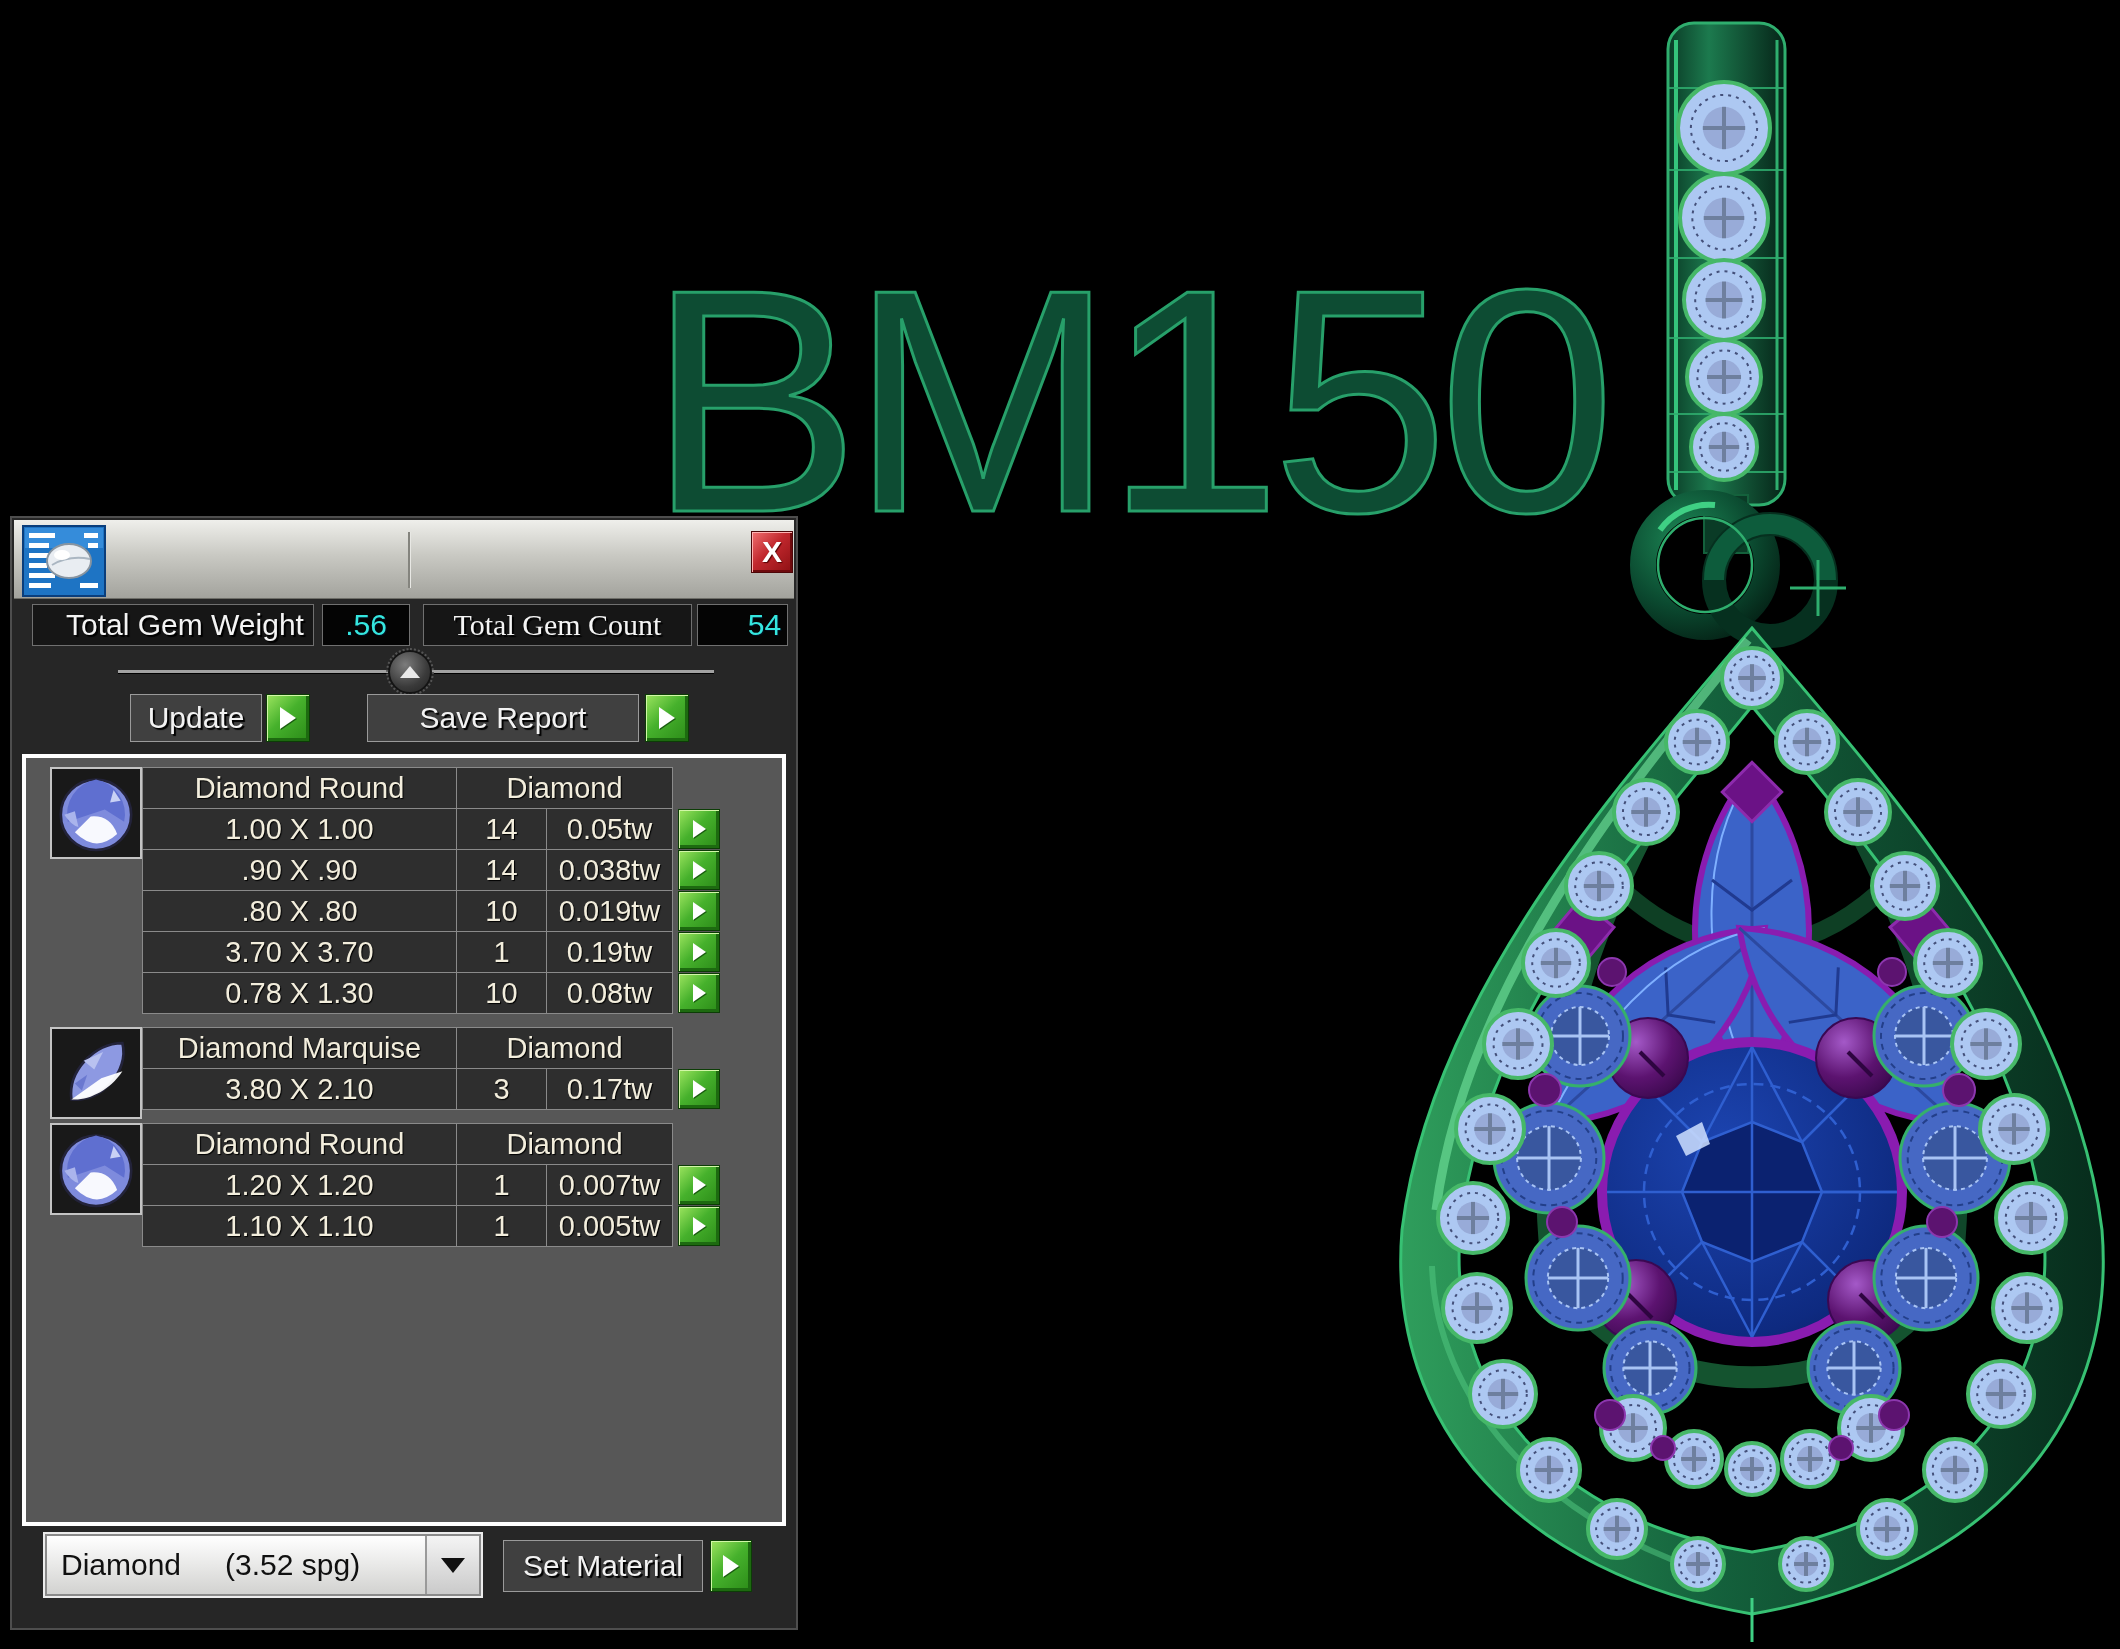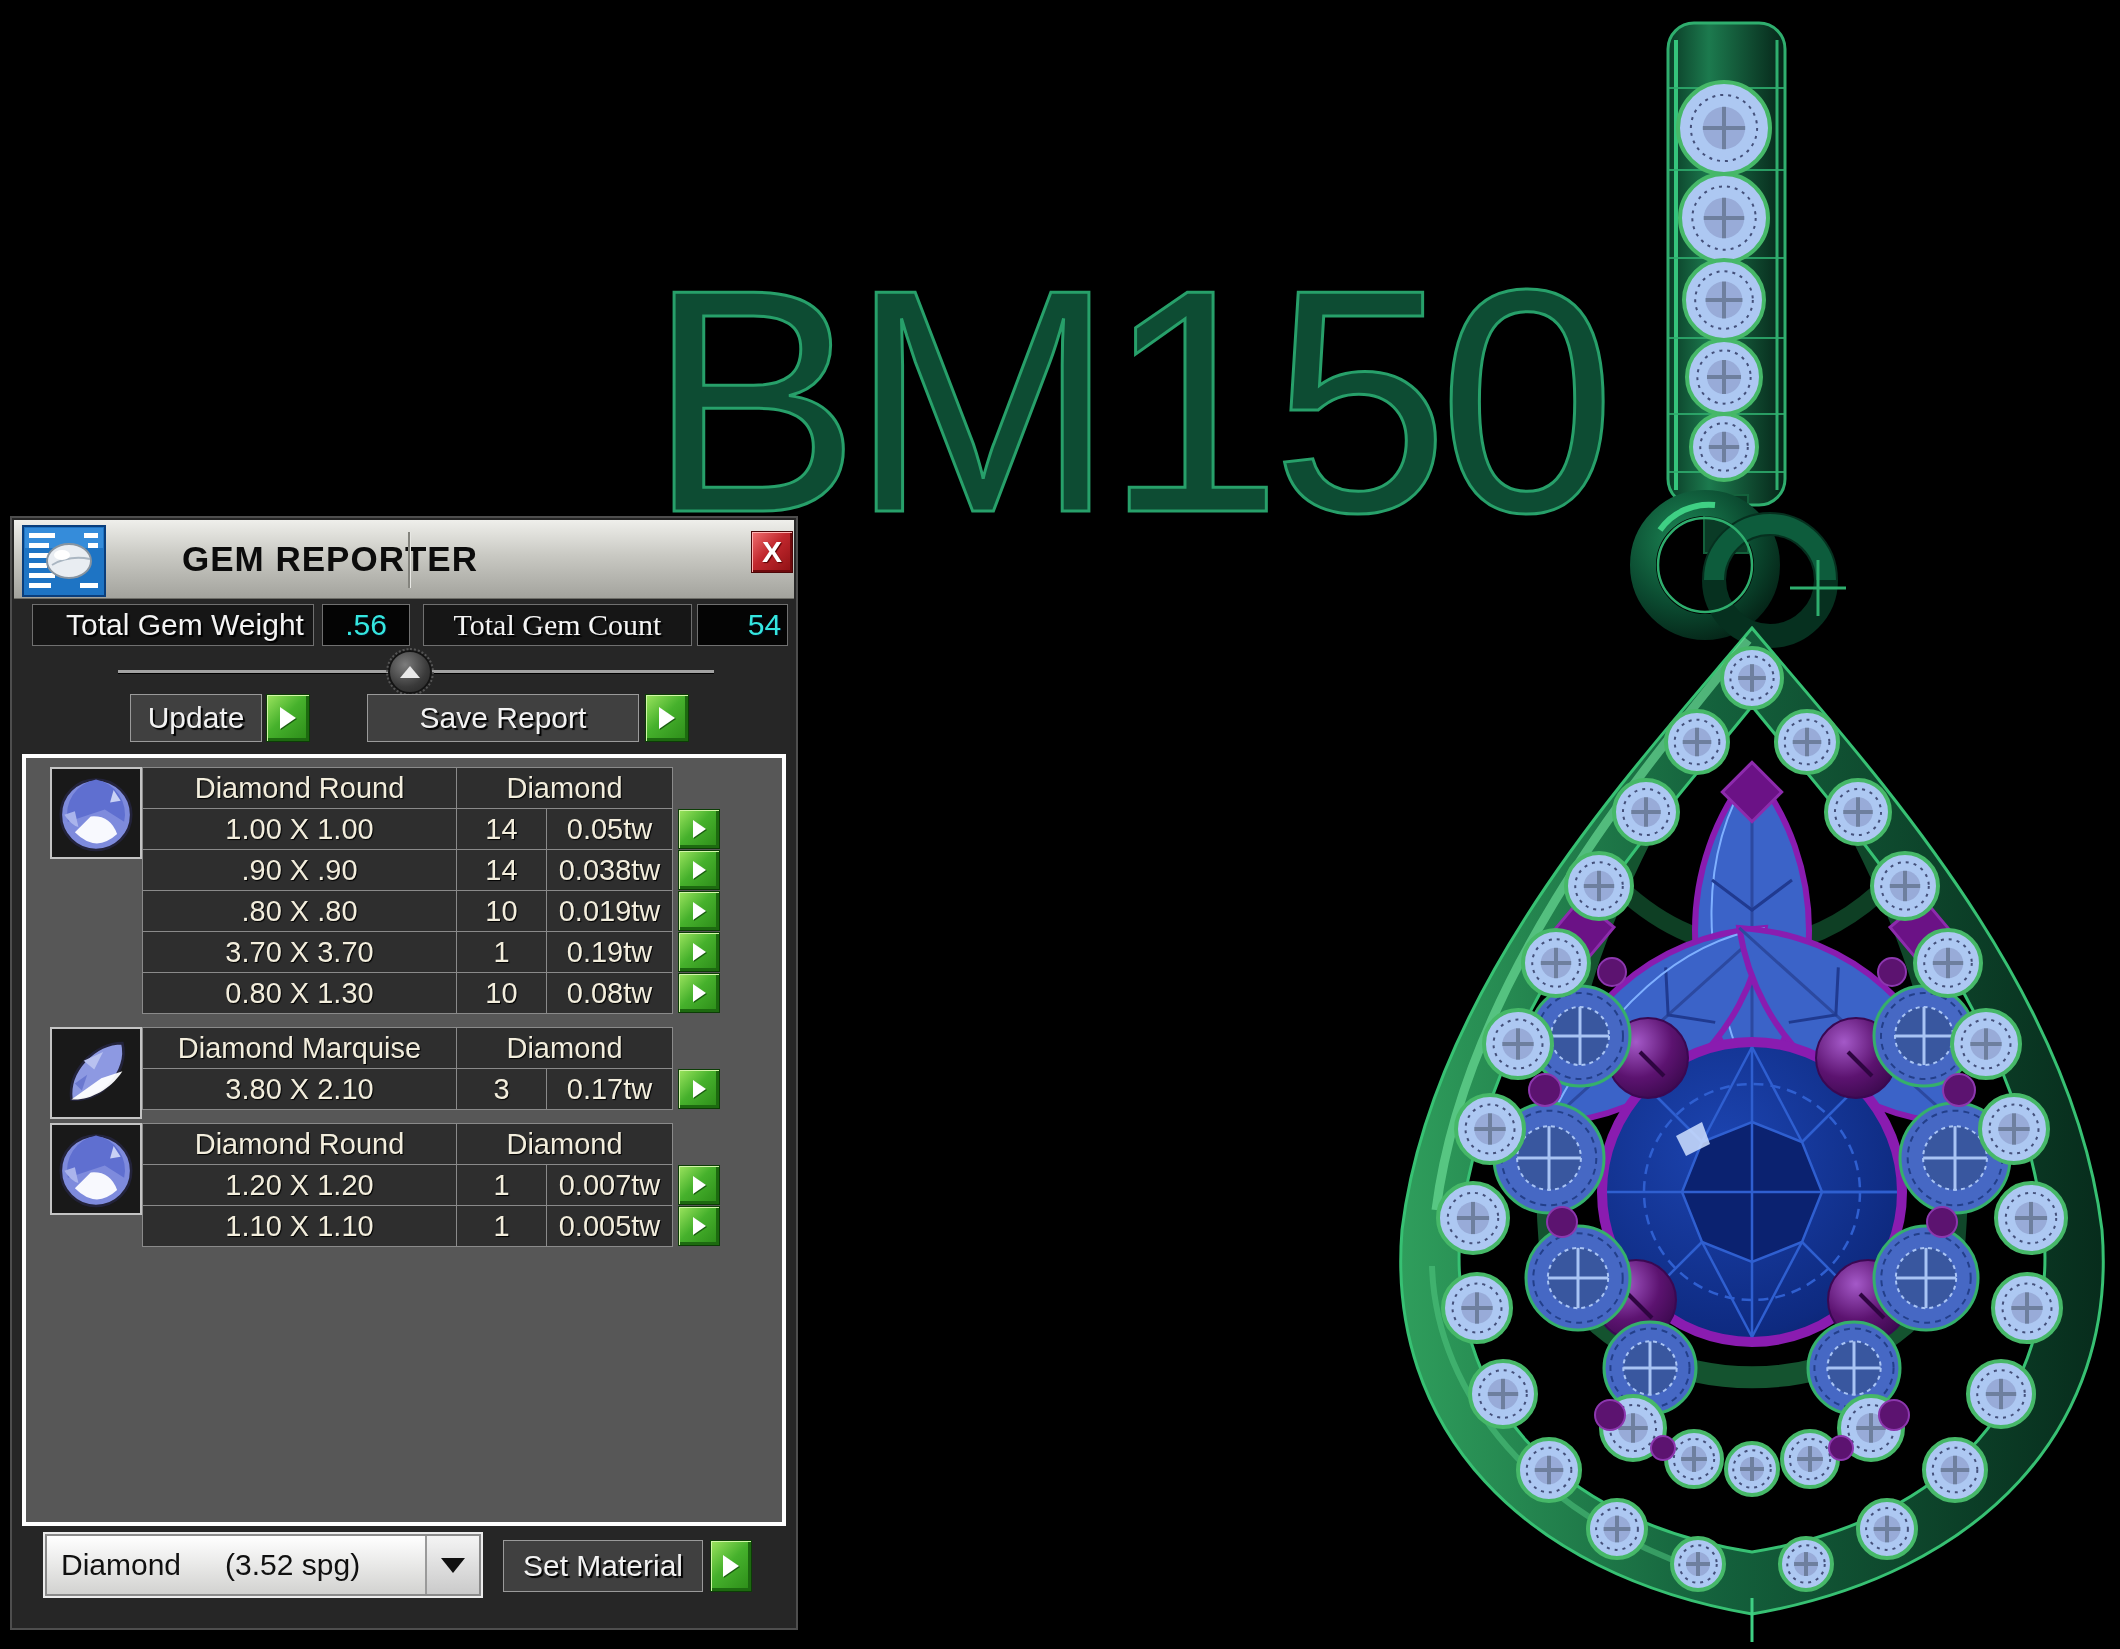--- a/index.html
+++ b/index.html
@@ -490,21 +490,20 @@
           <rect x="7" y="48" width="26" height="5"></rect>
             <rect x="7" y="58" width="22" height="5"></rect>
           <rect x="62" y="8" width="14" height="5"></rect>
             <rect x="66" y="18" width="10" height="5"></rect>
           <rect x="58" y="58" width="18" height="5"></rect>
         </g>
         <ellipse cx="47" cy="36" rx="22" ry="17" fill="#e9edf2" stroke="#8894a0" stroke-width="2"></ellipse>
         <path d="M 30 40 Q 47 30 68 34" fill="none" stroke="#aab6c2" stroke-width="2"></path>
         <ellipse cx="40" cy="30" rx="8" ry="5" fill="#ffffff"></ellipse>
       </svg>
-      <div id="title-text">GEM REPORTER</div>
       <div id="title-sep"></div>
       <div id="close-btn">X</div>
     </div>
 
     <div id="tgw-label" class="box-label">Total Gem Weight</div>
     <div id="tgw-value" class="box-value">.56</div>
     <div id="tgc-label" class="box-label">Total Gem Count</div>
     <div id="tgc-value" class="box-value">54</div>
 
     <div id="slider">
@@ -565,21 +564,21 @@
               </div>
               <div class="trow">
                 <div class="tcell c-name">3.70 X 3.70</div>
                 <div class="tcell c-count">1</div>
                 <div class="tcell c-weight">0.19tw</div>
                 <div class="row-arrow">
                   <span class="tri-right"></span>
                 </div>
               </div>
               <div class="trow">
-                <div class="tcell c-name">0.80 X 1.30</div>
+                <div class="tcell c-name">0.78 X 1.30</div>
                 <div class="tcell c-count">10</div>
                 <div class="tcell c-weight">0.08tw</div>
                 <div class="row-arrow">
                   <span class="tri-right"></span>
                 </div>
               </div>
             </div>
           </div>
           <div class="gem-group">
             <div class="gem-thumb"><svg width="88" height="88" viewBox="0 0 100 100">

